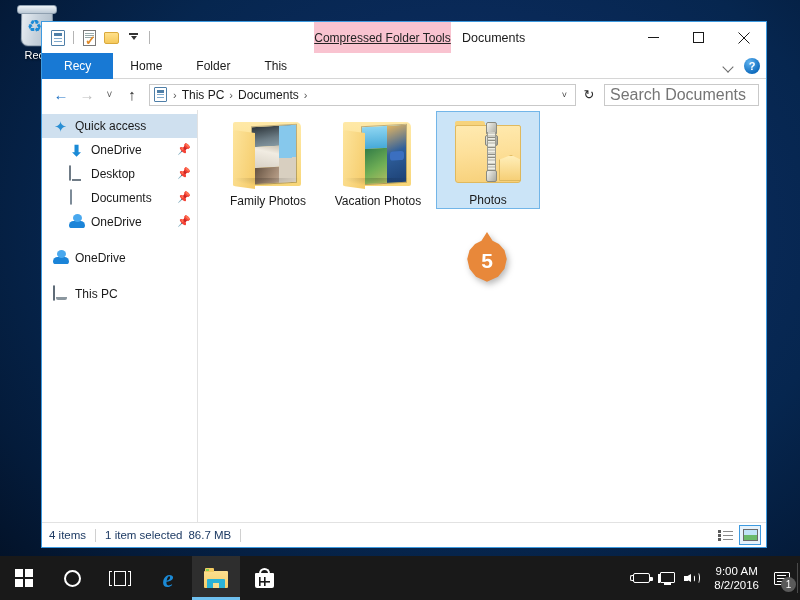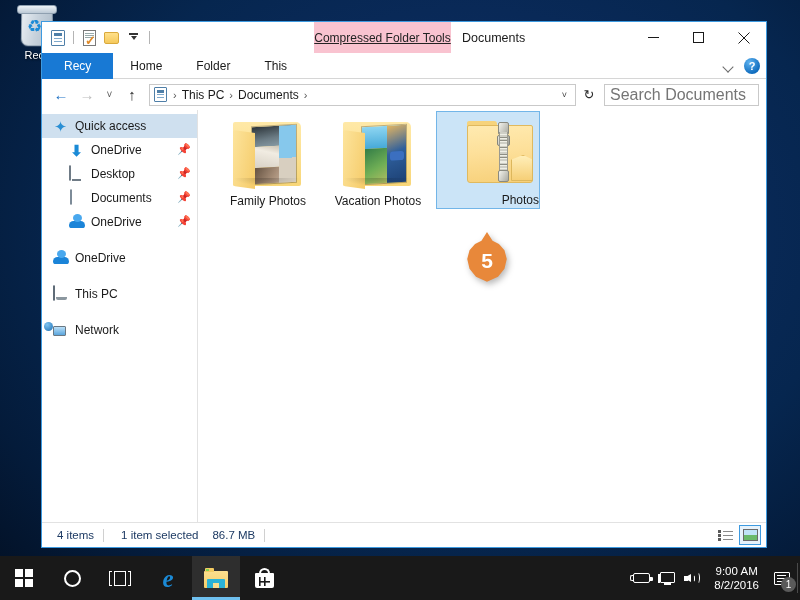--- a/index.html
+++ b/index.html
@@ -377,21 +377,21 @@
     position: absolute; left: 0; top: 17px; width: 46px; text-align: center;
     color: #fff; font-size: 21px; font-weight: bold;
     font-family: "Liberation Sans", sans-serif;
   }
 
   
   .statusbar {
     height: 25px; border-top: 1px solid #e2e2e2; background: #fff;
     display: flex; align-items: center; padding: 0 5px 0 7px;
   }
-  .status-text { font-size: 11.5px; color: #1d3a63; margin-left: 8px; }
+  .status-text { font-size: 11.5px; color: #1d3a63; }
   .status-sep { width: 1px; height: 13px; background: #d0d0d0; margin: 0 9px; }
   .view-toggles { margin-left: auto; display: flex; align-items: center; gap: 3px; }
   .vt { width: 22px; height: 20px; display: flex; align-items: center; justify-content: center; cursor: default; }
   .vt.active { border: 1.5px solid #3d9ae0; background: #e6f2fb; }
   .vt-details { width: 15px; height: 11px; position: relative; }
   .vt-details .dot {
     position: absolute; left: 0; width: 3px; height: 3px; background: #5a5a5a;
   }
   .vt-details .ln {
     position: absolute; left: 5px; width: 10px; height: 1.5px; background: #8a8a8a;
@@ -655,24 +655,20 @@
 
       <div style="height:12px"></div>
 
       <div class="nav-item">
         <span class="nav-ico"><span class="i-pc"></span></span>
         <span>This PC</span>
       </div>
 
       <div style="height:12px"></div>
 
-      <div class="nav-item">
-        <span class="nav-ico"><span class="i-net"></span></span>
-        <span>Network</span>
-      </div>
 
       <div style="height:12px"></div>
 
     </div>
 
     <div class="content">
 
       <div class="item" style="left:18px; top:2px;">
         <div class="photo-folder">
           <div class="pf-back"></div>
@@ -696,21 +692,21 @@
             <div class="strip" style="top:22px;height:37px; background:linear-gradient(150deg,#2f7a46,#6fae55 45%,#d8c76a);"></div>
             <div style="position:absolute; right:0; top:0; width:19px; height:59px; background:linear-gradient(160deg,#e0b463,#2f5f9c 45%,#1b3f72);"></div>
             <div style="position:absolute; right:2px; top:26px; width:14px; height:9px; background:#3b6fc0; border-radius:3px;"></div>
           </div>
           <div class="pf-front"></div>
           <div class="pf-shadow"></div>
         </div>
         <div class="caption">Vacation Photos</div>
       </div>
 
-      <div class="item selected" style="left:238px; top:1px;align-items:flex-end;">
+      <div class="item selected" style="left:238px; top:1px;">
         <div class="zip-folder">
           <div class="zf-tab"></div>
           <div class="zf-body"></div>
           <div class="zf-flap"></div>
           <div class="zf-zipper">
             <div class="zf-pull-top"></div>
             <div class="zf-slider"></div>
             <div class="zf-teeth"></div>
             <div class="zf-pull-bot"></div>
           </div>

